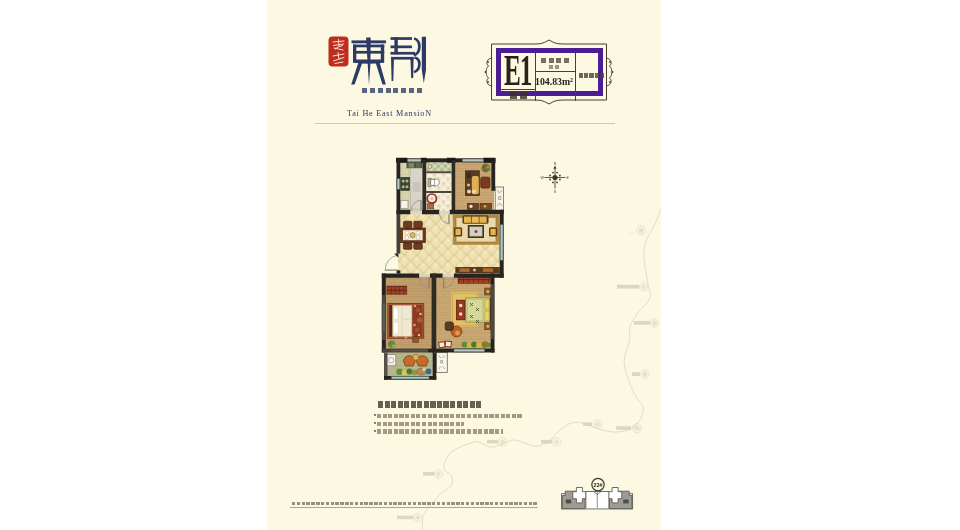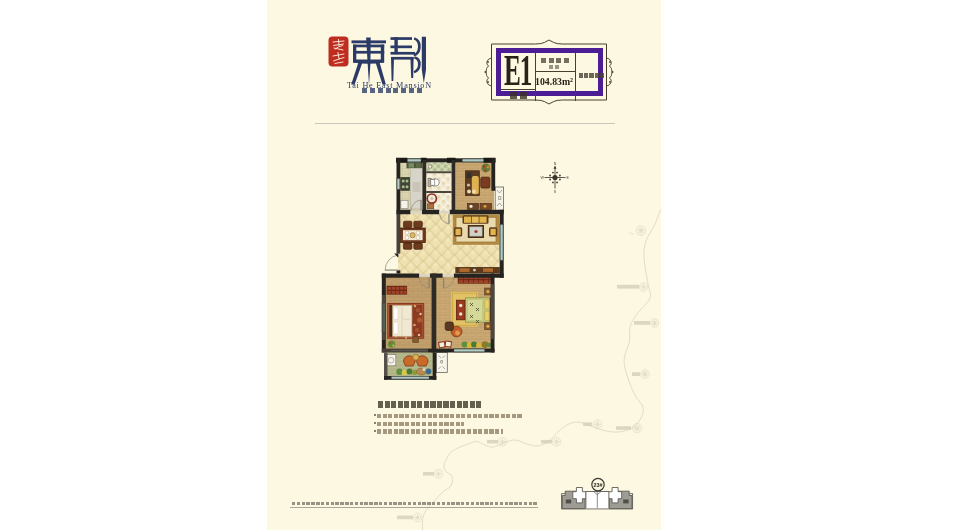--- a/index.html
+++ b/index.html
@@ -516,21 +516,21 @@
 <polygon points="41,23 44,23 43.3,47 41.6,47"></polygon>
 <polygon points="60.4,23 63.6,23 63.2,44 61.2,44"></polygon>
 <path d="M71.8 2.8 h4.2 v33 l-2.2 13.5 -2 -13.5 z"></path>
 <path d="M64.5 3.2 q6.8 2.3 6.2 10.2 q-0.5 7.3 -6.5 9.1 l-0.8 -2 q4.3 -1.9 4.6 -7.4 q0.4 -6 -4.3 -7.7 z"></path>
 <path d="M64.8 22.3 q6.3 1.4 5.9 8.4 q-0.4 6.6 -6.2 8.6 l-0.9 -2.1 q4.2 -1.8 4.4 -6.6 q0.2 -5.2 -4 -6.2 z"></path>
 </g>
 </svg>
 
 <div class="abs" style="left:362px;top:87.5px;width:60px;height:5px;background:repeating-linear-gradient(90deg,#2b3a66 0 5px,transparent 5px 7.85px);opacity:.78"></div>
 
-<div class="abs" style="left:347px;top:81px;width:90px;height:8px;font-family:'Liberation Serif',serif;font-size:8.2px;letter-spacing:0.75px;color:#2b3a66;white-space:nowrap">Tai He East MansioN</div>
+<div class="abs" style="left:347px;top:109px;width:90px;height:8px;font-family:'Liberation Serif',serif;font-size:8.2px;letter-spacing:0.75px;color:#2b3a66;white-space:nowrap">Tai He East MansioN</div>
 
 <svg class="abs" style="left:482px;top:38px" width="134" height="68">
 <g fill="none" stroke="#4a3f2c" stroke-width="1">
 <path d="M9.5 6 h44 q6 0 9 -1.6 l4.5 -2.4 4.5 2.4 q3 1.6 9 1.6 h44 v56 h-44 q-6 0 -9 1.6 l-4.5 2.4 -4.5 -2.4 q-3 -1.6 -9 -1.6 h-44 z"></path>
 <path d="M9.5 20 q-3.5 0.5 -4.5 3.5 q-1 2.8 1.5 4.5 q-2.5 1.7 -2.5 6 q0 4.3 2.5 6 q-2.5 1.7 -1.5 4.5 q1 3 4.5 3.5" stroke-width="0.9"></path>
 <path d="M124.5 20 q3.5 0.5 4.5 3.5 q1 2.8 -1.5 4.5 q2.5 1.7 2.5 6 q0 4.3 -2.5 6 q2.5 1.7 1.5 4.5 q-1 3 -4.5 3.5" stroke-width="0.9"></path>
 <circle cx="3.5" cy="34" r="1" fill="#4a3f2c" stroke="none"></circle>
       <circle cx="6" cy="24" r="0.9" fill="#4a3f2c" stroke="none"></circle>
       <circle cx="6" cy="44" r="0.9" fill="#4a3f2c" stroke="none"></circle>
 <circle cx="130.5" cy="34" r="1" fill="#4a3f2c" stroke="none"></circle>

